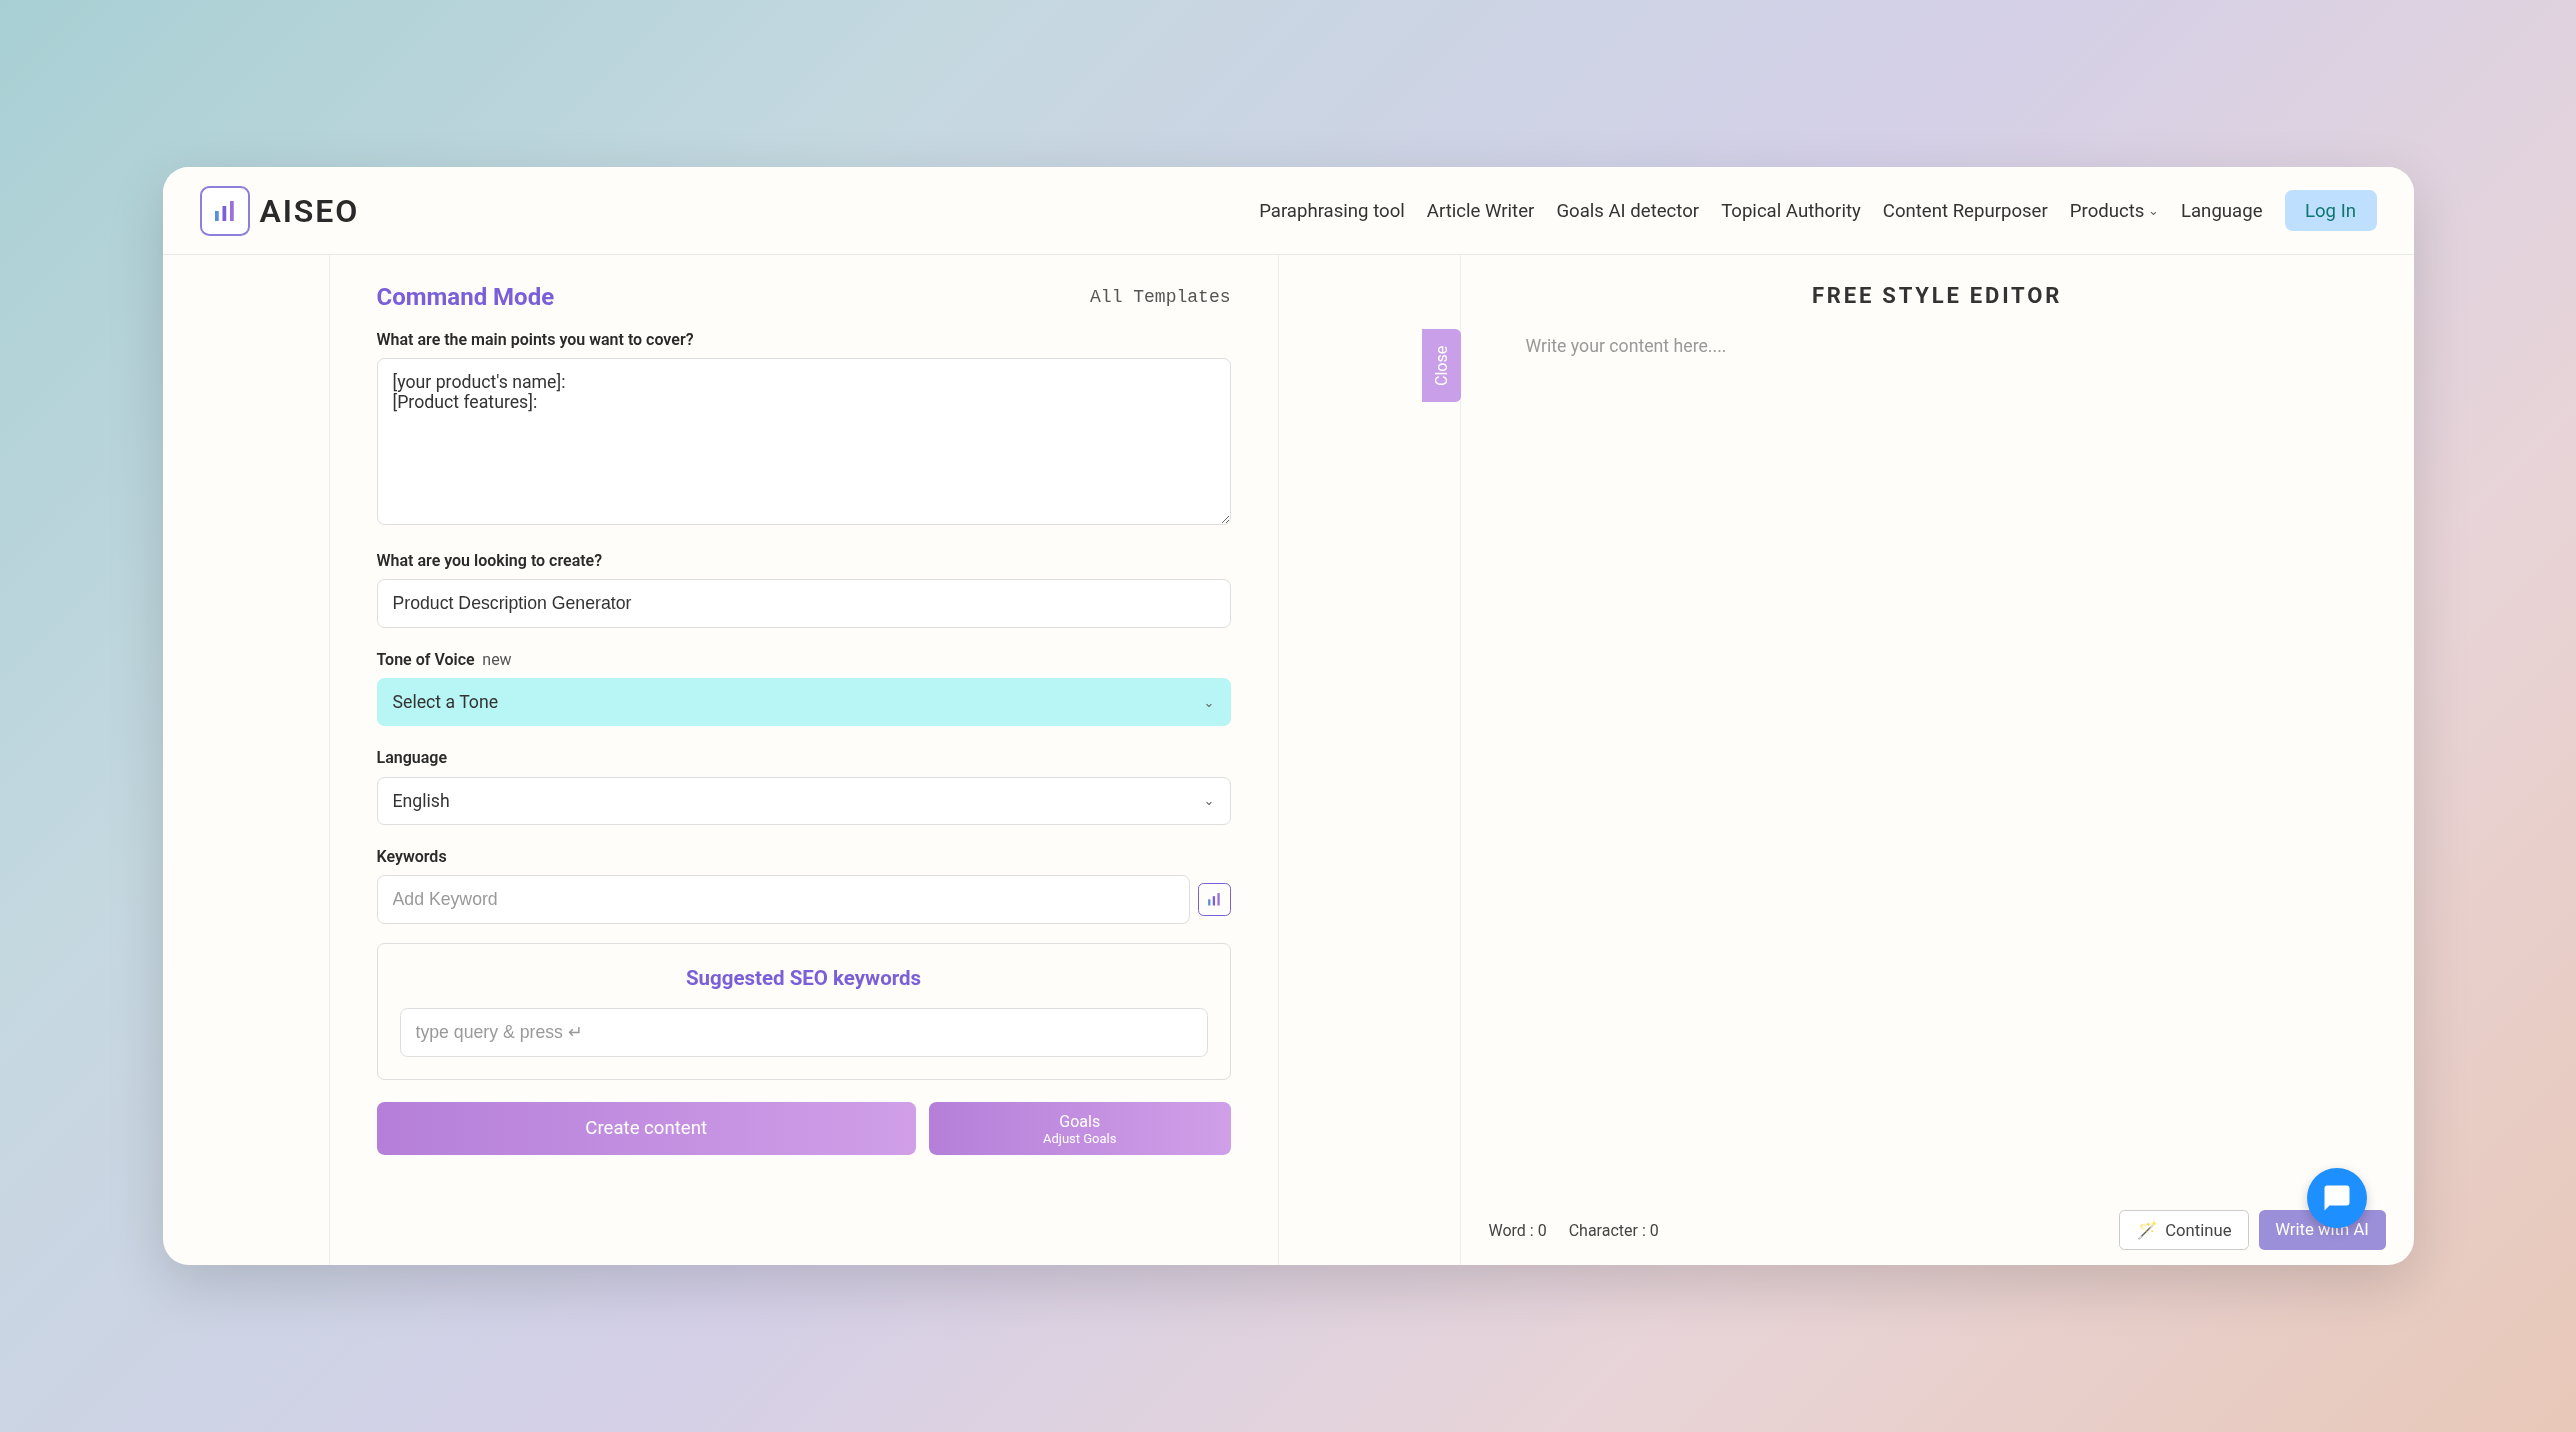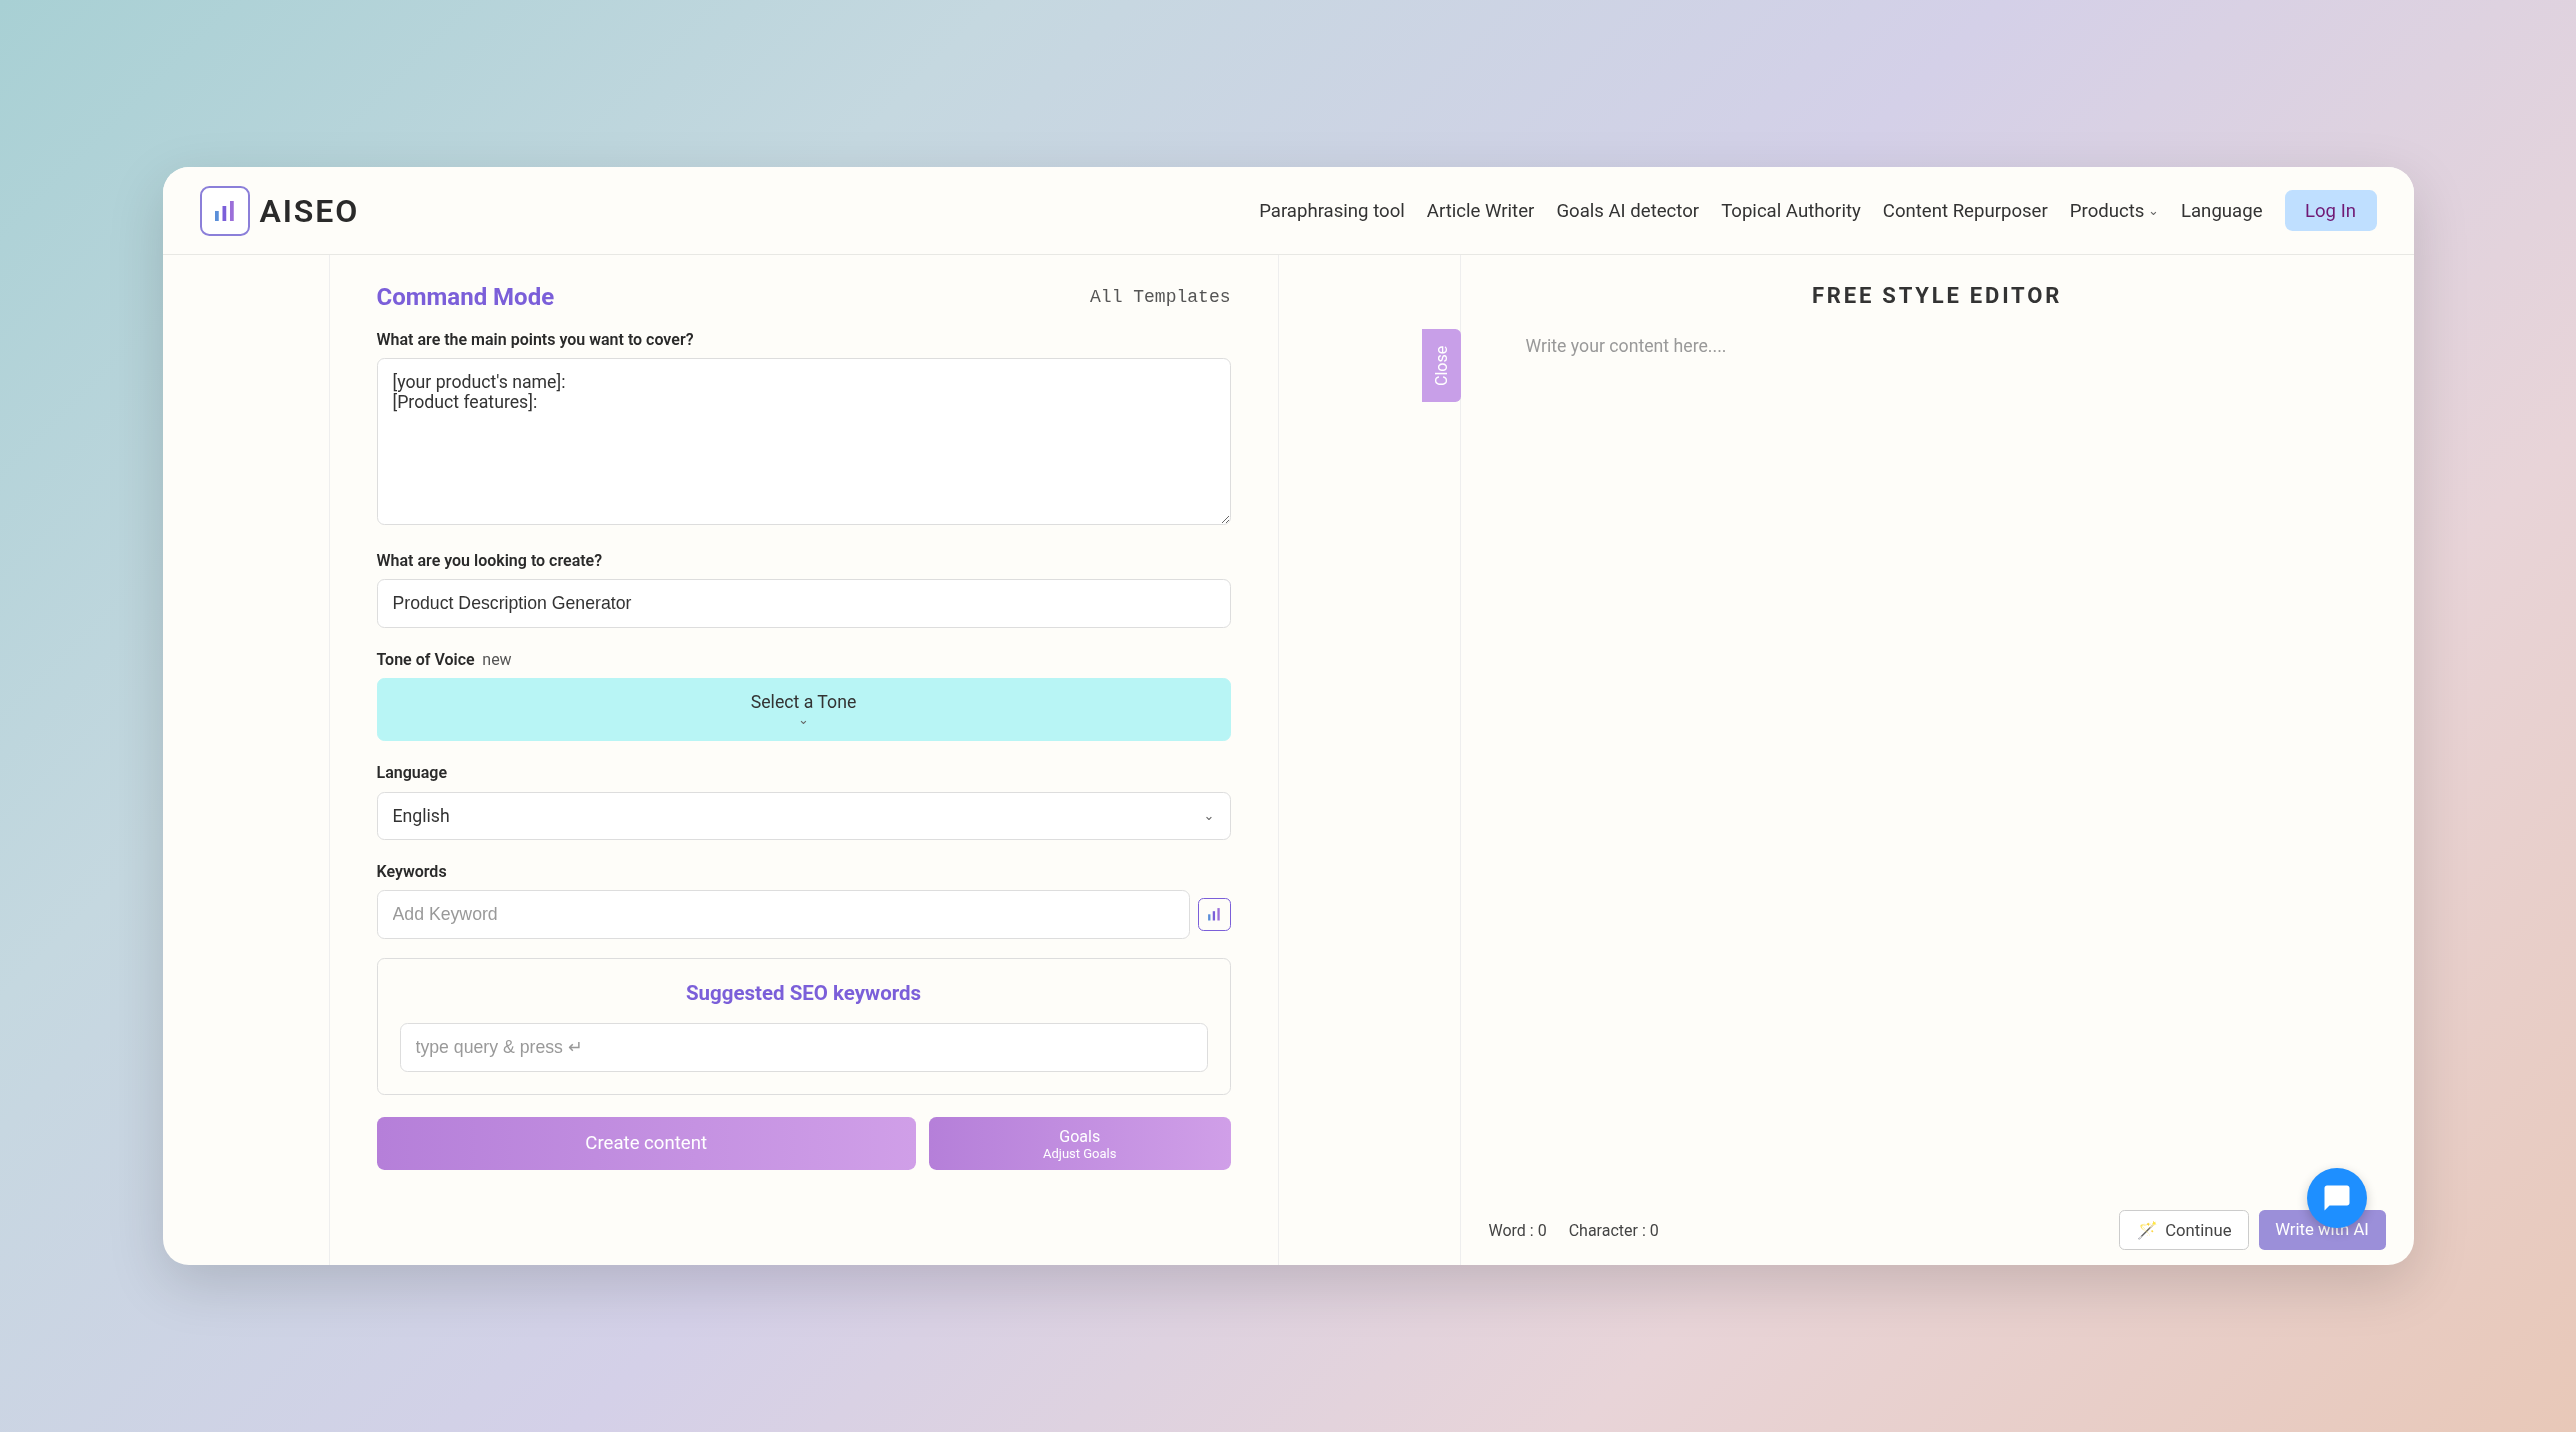--- a/index.html
+++ b/index.html
@@ -62,21 +62,21 @@
 .nav-item {
   font-size: 18.6px;
   color: #333;
   cursor: pointer;
   display: flex;
   align-items: center;
   gap: 3.7px;
 }
 .login-btn {
   background: #bfdfff;
-  color: #701a75;
+  color: #0f766e;
   padding: 9.3px 20.5px;
   border-radius: 7.4px;
   font-size: 18.6px;
   cursor: pointer;
 }
 .body {
   flex: 1;
   display: flex;
   overflow: hidden;
   position: relative;
@@ -149,21 +149,20 @@
   color: #333;
   background: #fff;
   display: flex;
   align-items: center;
   justify-content: space-between;
   cursor: pointer;
 }
 .select-tone {
   background: #b8f5f5;
   border-color: #b8f5f5;
-  flex-direction: column;
 }
 .chev { font-size: 13px; color: #666; }
 .keyword-row {
   display: flex;
   align-items: center;
   gap: 7.4px;
 }
 .keyword-input {
   flex: 1;
   padding: 13px 15px;

